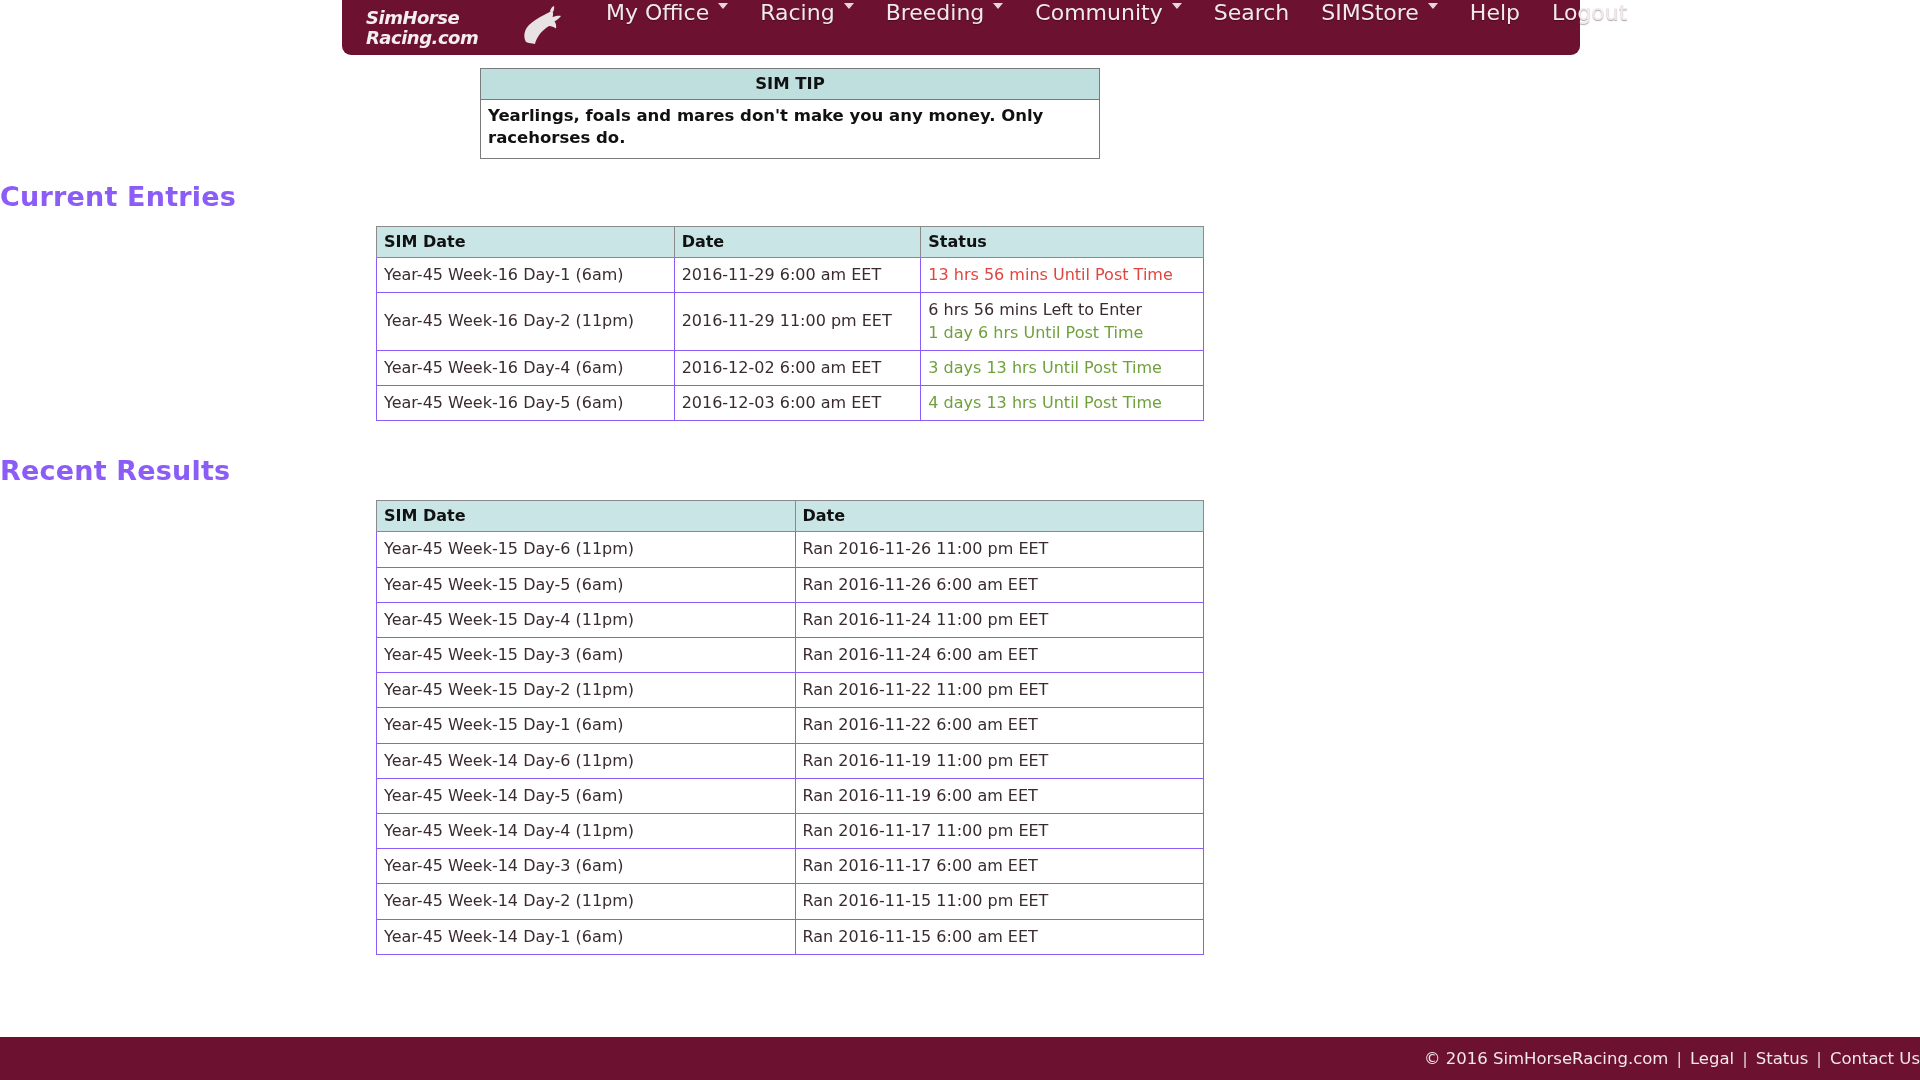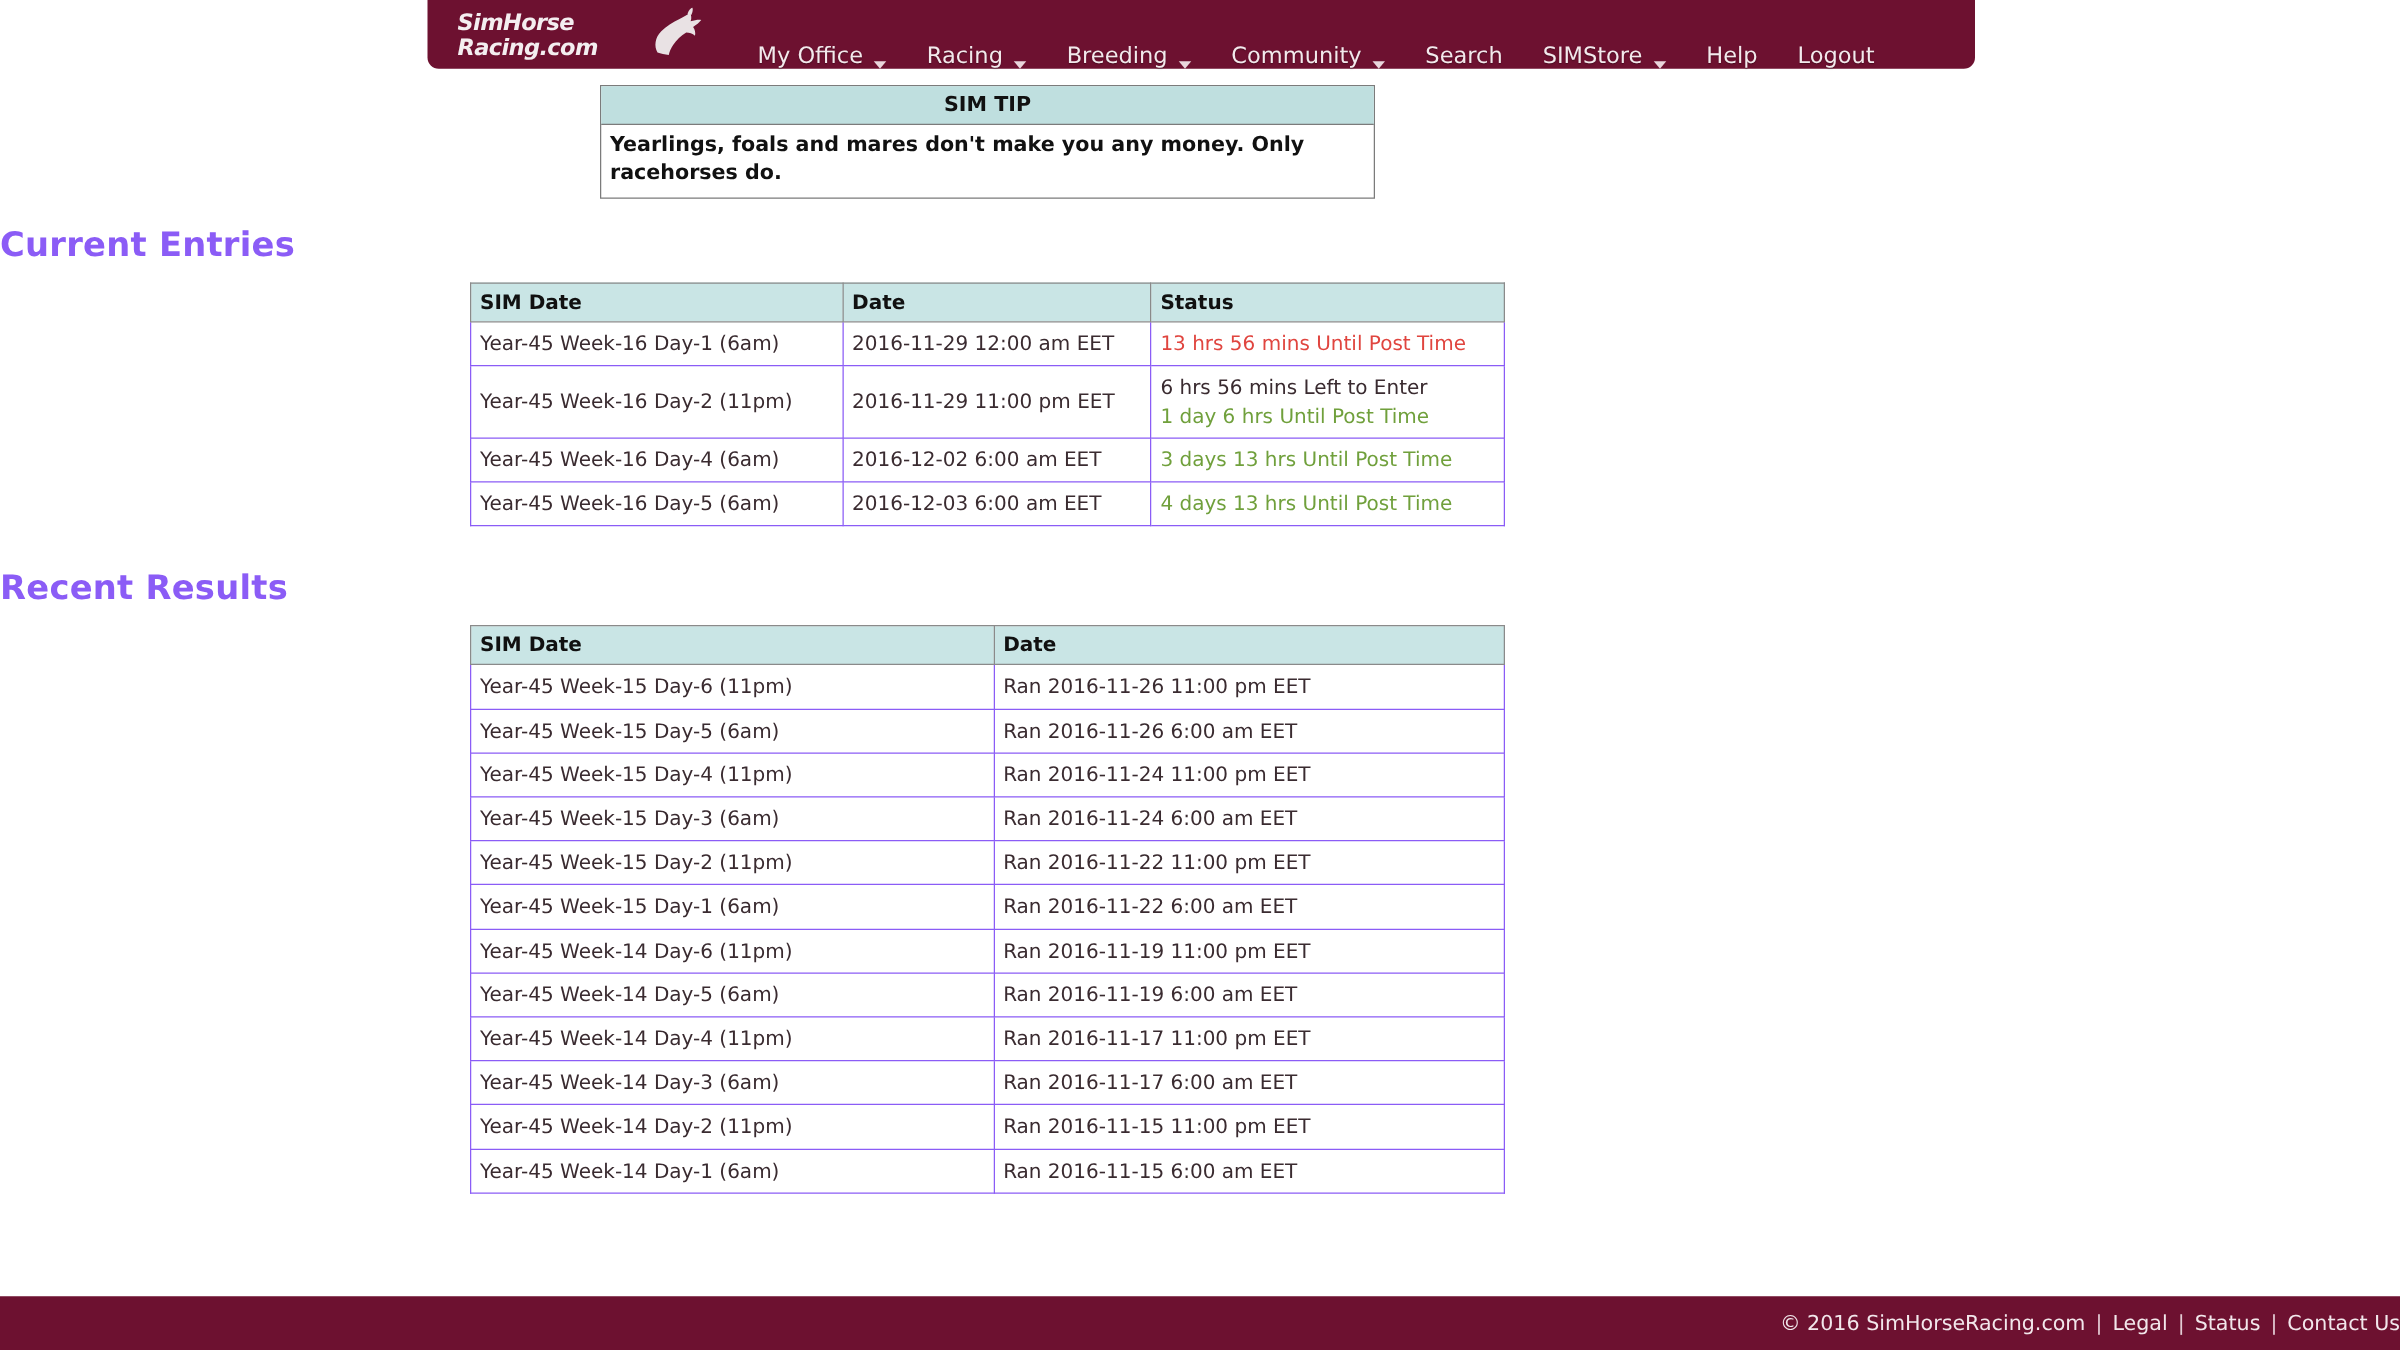--- a/index.html
+++ b/index.html
@@ -40,24 +40,24 @@
     display: block;
     line-height: 1;
   }
   .nav {
     display: flex;
     align-items: center;
     height: 100%;
   }
   .nav-item {
     display: flex;
-    align-items: flex-end;
+    align-items: flex-start;
     gap: 9px;
     color: #f3e9ec;
-    font-size: 18px;
+    font-size: 22px;
     padding: 0 16px;
     height: 100%;
     cursor: pointer;
     white-space: nowrap;
     text-shadow: 0 1px 1px rgba(0,0,0,.35);
   }
   .caret {
     width: 0; height: 0;
     border-left: 5.5px solid transparent;
     border-right: 5.5px solid transparent;
@@ -241,21 +241,21 @@
     <thead>
       <tr>
         <th>SIM Date</th>
         <th>Date</th>
         <th>Status</th>
       </tr>
     </thead>
     <tbody id="entries-body">
         <tr>
           <td>Year-45 Week-16 Day-1 (6am)</td>
-          <td>2016-11-29 12:00 am EET</td>
+          <td>2016-11-29 6:00 am EET</td>
           <td>
             <span class="status-line status-red">13 hrs 56 mins Until Post Time</span>
           </td>
         </tr>
         <tr>
           <td>Year-45 Week-16 Day-2 (11pm)</td>
           <td>2016-11-29 11:00 pm EET</td>
           <td>
             <span class="status-line status-dark">6 hrs 56 mins Left to Enter</span>
             <span class="status-line status-green">1 day 6 hrs Until Post Time</span>

